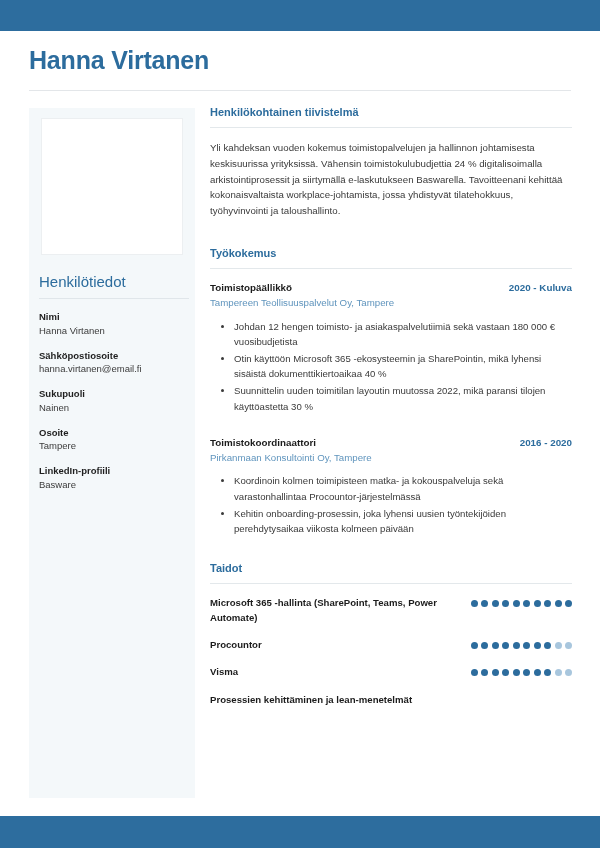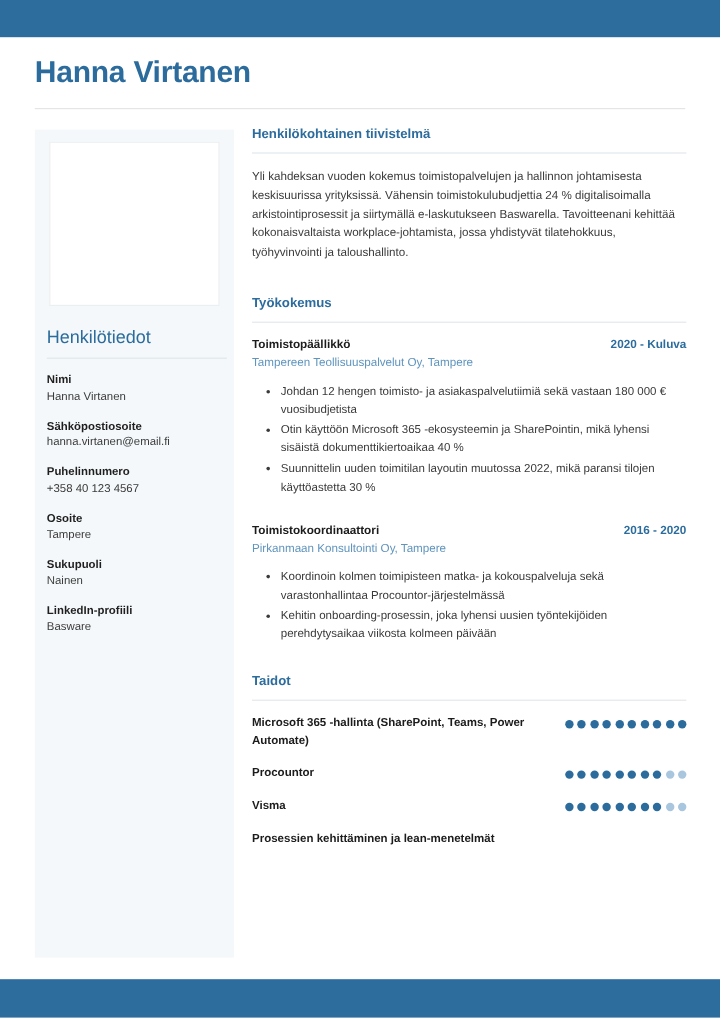--- a/index.html
+++ b/index.html
@@ -232,30 +232,26 @@
 
       <div class="field">
         <div class="field-label">Nimi</div>
         <div class="field-value">Hanna Virtanen</div>
       </div>
       <div class="field">
         <div class="field-label">Sähköpostiosoite</div>
         <div class="field-value">hanna.virtanen@email.fi</div>
       </div>
       <div class="field">
-        <div class="field-label">Puhelinnumero</div>
-        <div class="field-value">+358 40 123 4567</div>
+        <div class="field-label">Sukupuoli</div>
+        <div class="field-value">Nainen</div>
       </div>
       <div class="field">
         <div class="field-label">Osoite</div>
         <div class="field-value">Tampere</div>
-      </div>
-      <div class="field">
-        <div class="field-label">Sukupuoli</div>
-        <div class="field-value">Nainen</div>
       </div>
       <div class="field">
         <div class="field-label">LinkedIn-profiili</div>
         <div class="field-value">Basware</div>
       </div>
     </div>
   </div>
 
   <div class="main">
 

